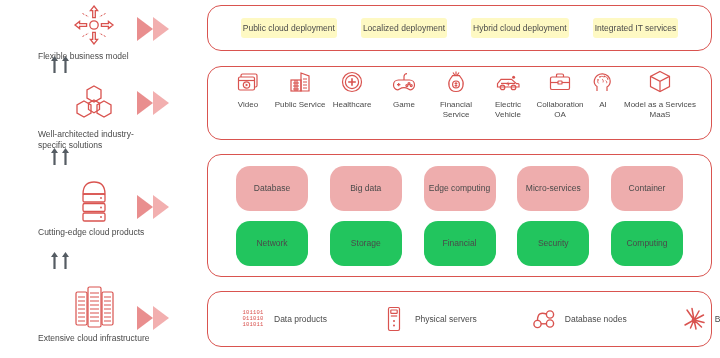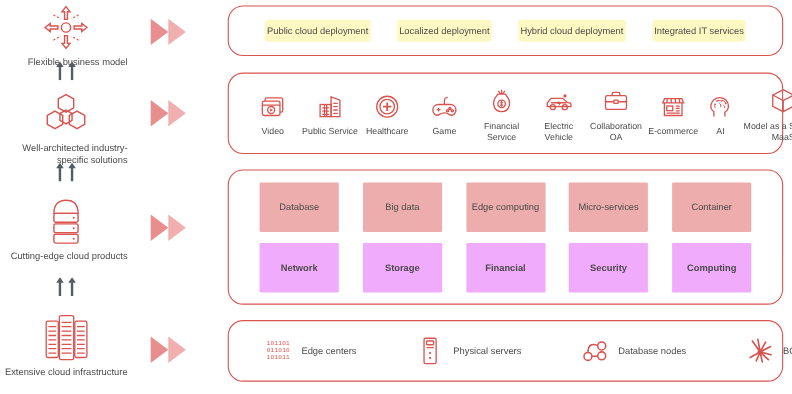--- a/index.html
+++ b/index.html
@@ -26,21 +26,22 @@
     position: absolute;
     left: 0;
     top: 0;
     width: 120px;
     height: 358px;
   }
   .stage-block {
     position: absolute;
     left: 0;
     width: 120px;
-    text-align: right;
+    text-align: left;
+    padding-left: 34px;
   }
   .stage-icon {
     height: 46px;
     display: flex;
     align-items: center;
     justify-content: center;
   }
   .stage-label {
     font-size: 8.5px;
     color: #4a4a4a;
@@ -97,21 +98,21 @@
     font-size: 8.5px;
     border-radius: 3px;
     padding: 5px 2px;
     white-space: nowrap;
   }
 
   
   .industry-row {
     height: 100%;
     display: flex;
-    align-items: center;
+    align-items: flex-start;
     justify-content: flex-start;
     padding: 0 10px 0 14px;
     box-sizing: border-box;
     gap: 0;
   }
   .industry-item {
     flex: 0 0 auto;
     width: 52px;
     text-align: center;
   }
@@ -139,33 +140,33 @@
     padding: 0 28px;
     box-sizing: border-box;
   }
   .tile-row {
     display: flex;
     justify-content: space-between;
   }
   .tile {
     width: 72px;
     height: 45px;
-    border-radius: 1px;
+    border-radius: 14px;
     display: flex;
     align-items: center;
     justify-content: center;
     text-align: center;
     font-size: 8.5px;
     color: #4a4a4a;
     line-height: 11px;
     padding: 0 4px;
     box-sizing: border-box;
   }
   .tile.dark  { background: #eeadad; }
-  .tile.light { background: #f0abfc; font-weight: bold; }
+  .tile.light { background: #22c55e; }
 
   
   .infra-row {
     height: 100%;
     display: flex;
     align-items: center;
     justify-content: flex-start;
     padding-left: 32px;
     box-sizing: border-box;
     gap: 54px;
@@ -428,35 +429,20 @@
               <rect x="2.5" y="7" width="19" height="12.5" rx="1.6"></rect>
               <path d="M8.5 7 V5.2 C8.5 4.4 9 4 9.8 4 H14.2 C15 4 15.5 4.4 15.5 5.2 V7"></path>
               <path d="M2.5 12.5 H21.5"></path>
               <rect x="10" y="11" width="4" height="3" rx="0.6" fill="#fff"></rect>
             </g>
           </svg>
         </div>
         <div class="ind-label">Collaboration OA</div>
       </div>
 
-      <div class="industry-item">
-        <div class="ind-icon">
-          <svg width="24" height="24" viewBox="0 0 24 24">
-            <g fill="none" stroke="#d9534f" stroke-width="1.2">
-              <path d="M2.5 8.6 L4.2 4.6 H19.8 L21.5 8.6 Z"></path>
-              <path d="M6.4 4.6 V8.6 M10.2 4.6 V8.6 M14 4.6 V8.6 M17.8 4.6 V8.6"></path>
-              <path d="M4 8.6 V20 H20 V8.6"></path>
-              <rect x="6.2" y="11.4" width="5.4" height="4.2"></rect>
-              <path d="M14.4 11.4 H18 M14.4 13.6 H18 M14.4 15.8 H18"></path>
-              <path d="M6.2 17.8 H18"></path>
-            </g>
-          </svg>
-        </div>
-        <div class="ind-label">E-commerce</div>
-      </div>
 
       <div class="industry-item" style="width:34px;">
         <div class="ind-icon">
           <svg width="24" height="24" viewBox="0 0 24 24">
             <g fill="none" stroke="#d9534f" stroke-width="1.2">
               <path d="M6 21 V16.5 C3.8 15 2.8 12.6 3.4 10 C4.2 6.2 7.6 3.6 11.6 3.8 C15.8 4 19 7 19.2 11 C19.3 13.6 18 15.8 16 17 V21"></path>
               <path d="M8.6 7.4 C9.6 6.2 11.6 6 12.8 7 M13.6 6.6 C15 6.4 16.4 7.4 16.6 8.8 M7.2 10 C6.4 11 6.6 12.6 7.6 13.4 M11 9 C12.2 9.6 12.6 11.2 12 12.4 M14.6 10.6 C15.6 11 16 12.2 15.6 13.2" stroke-width="0.9"></path>
               <circle cx="9" cy="6.8" r="0.8" fill="#d9534f" stroke="none"></circle>
               <circle cx="13.4" cy="6.4" r="0.8" fill="#d9534f" stroke="none"></circle>
               <circle cx="16.8" cy="9" r="0.8" fill="#d9534f" stroke="none"></circle>
@@ -506,21 +492,21 @@
     <div class="infra-row">
 
       <div class="infra-item">
         <div class="infra-icon">
           <div>
             <div class="binary">101101</div>
             <div class="binary">011010</div>
             <div class="binary">101011</div>
           </div>
         </div>
-        <div class="infra-label">Edge centers</div>
+        <div class="infra-label">Data products</div>
       </div>
 
       <div class="infra-item">
         <div class="infra-icon">
           <svg width="16" height="26" viewBox="0 0 16 26">
             <g fill="none" stroke="#d9534f" stroke-width="1.2">
               <rect x="2.5" y="1.5" width="11" height="23" rx="1.4"></rect>
               <rect x="4.8" y="4" width="6.4" height="3.4" rx="0.6"></rect>
               <path d="M4.8 10 H11.2"></path>
               <circle cx="8" cy="15" r="1" fill="#d9534f" stroke="none"></circle>

